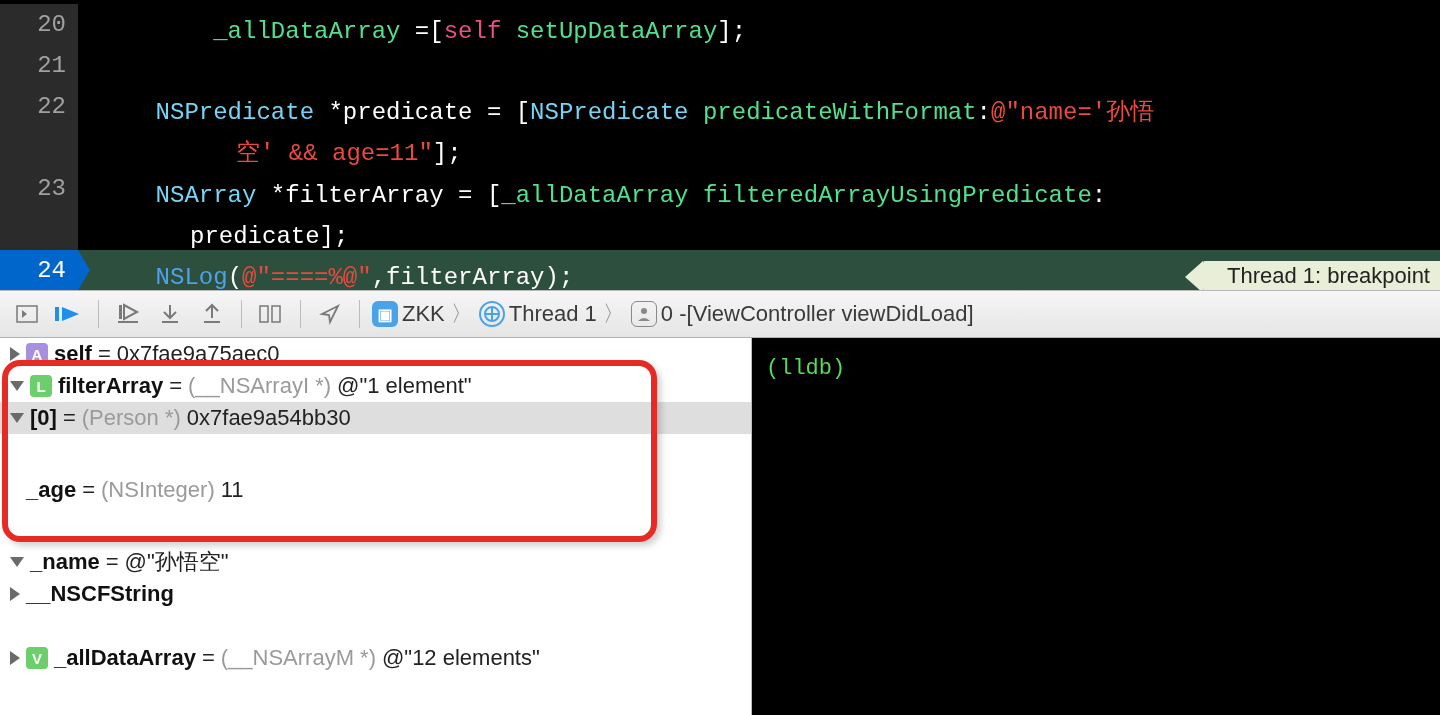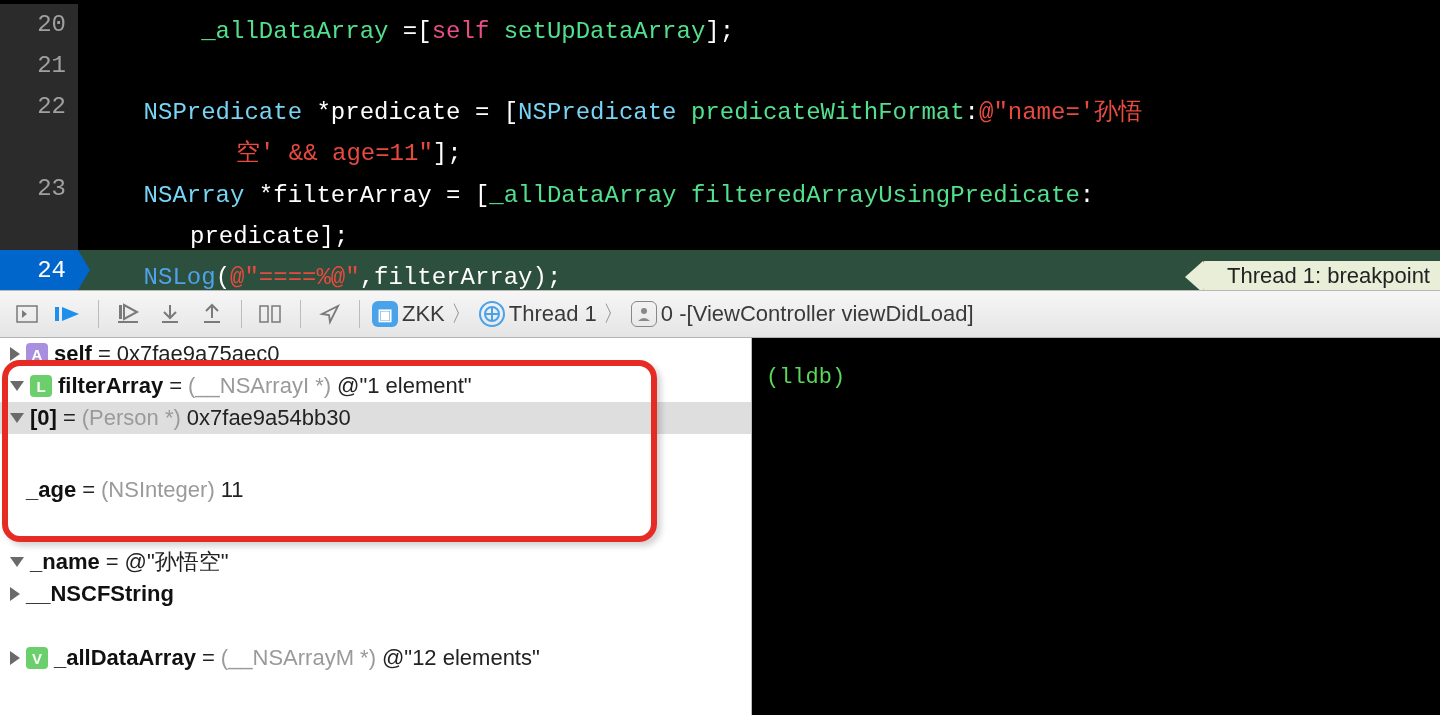--- a/index.html
+++ b/index.html
@@ -29,21 +29,21 @@
   text-align: right;
   padding-right: 12px;
   color: #a0a0a0;
   background: #2b2b2b;
   height: 41px;
   display: flex;
   align-items: center;
   justify-content: flex-end;
   font-weight: 500;
 }
-.code { padding-left: 8px; white-space: pre; }
+.code { padding-left: 20px; white-space: pre; }
 .continuation .gutter-spacer {
   width: 78px;
   min-width: 78px;
   background: #2b2b2b;
   height: 41px;
 }
 .line.current {
   background: #2d4f3d;
   position: relative;
 }
@@ -130,21 +130,21 @@
   border-right: 1px solid #bcbcbc;
   background: #fff;
   position: relative;
   font-family: "Helvetica Neue", Arial, sans-serif;
   overflow: hidden;
 }
 .console-panel {
   flex: 1;
   background: #000;
   color: #5ad85a;
-  padding: 27px 14px;
+  padding: 18px 14px;
   font-size: 22px;
 }
 
 .vars-panel .row {
   display: flex;
   align-items: center;
   height: 32px;
   font-size: 22px;
   color: #222;
   padding-left: 10px;

